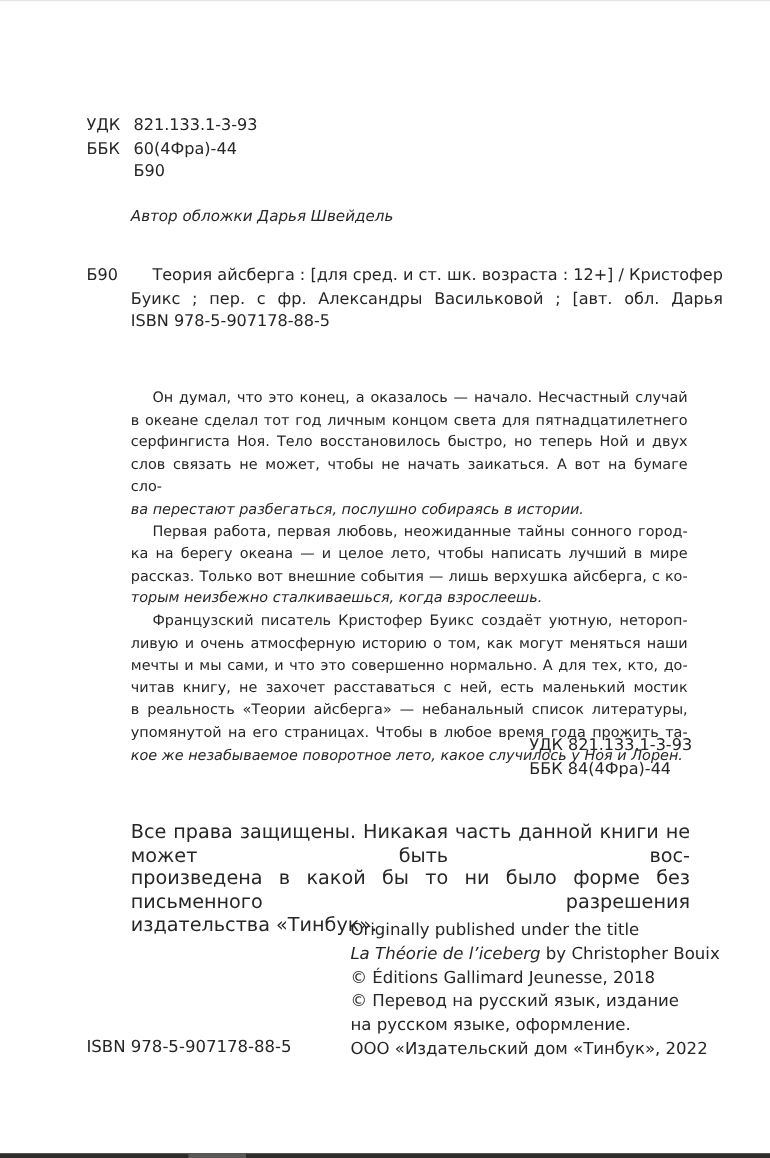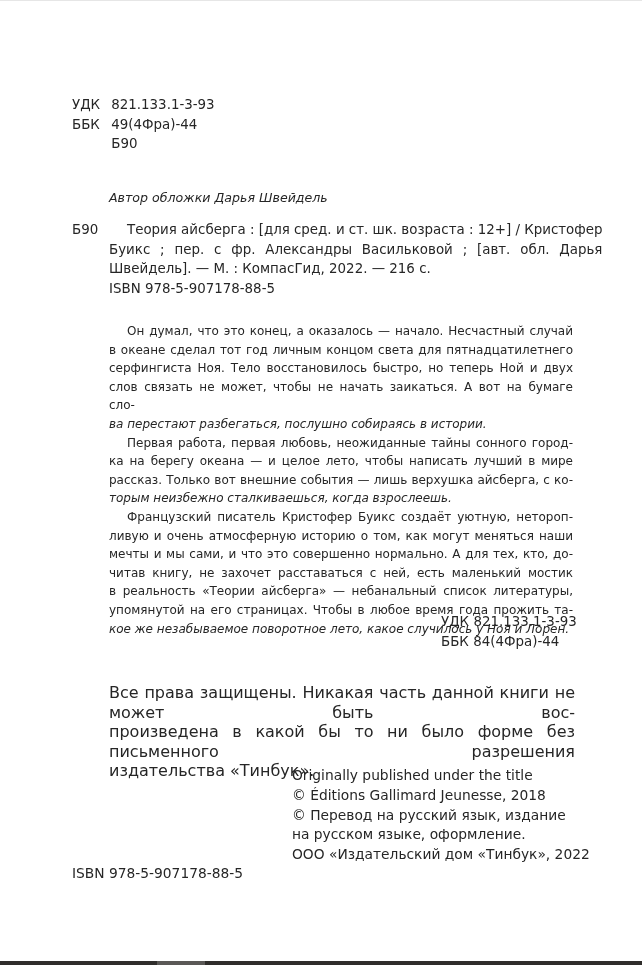--- a/index.html
+++ b/index.html
@@ -8,21 +8,21 @@
     background: #ffffff; color: #262626;
     font-family: "DejaVu Sans", sans-serif;
     font-size: 13.4px;
   }
   .topline { position: absolute; left: 0; top: 0; width: 642px; height: 1px; background: #e6e6e6; }
   .abs { position: absolute; white-space: nowrap; }
   .line { height: 19.5px; line-height: 19.5px; }
   .label { display: inline-block; width: 35px; }
 
   #udk-block { left: 72px; top: 95px; }
-  #cover-author { left: 109px; top: 190px; font-style: italic; font-size: 12.6px; }
+  #cover-author { left: 109px; top: 172px; font-style: italic; font-size: 12.6px; }
 
   #biblio { left: 72px; top: 220px; width: 502px; }
   #biblio .author { margin-left: 37px; font-weight: bold; }
   #biblio .row { display: flex; }
   #biblio .code { width: 37px; flex: none; }
   #biblio .body { flex: 1; }
   #biblio .body .jl { text-align: justify; text-align-last: justify; }
   #biblio .body .first { text-indent: 18px; }
 
   #annotation { left: 109px; top: 322px; width: 464px; white-space: normal; font-size: 12px; }
@@ -50,37 +50,36 @@
 
 <div class="topline"></div>
 
 <div id="udk-block" class="abs">
   <div class="line">
     <span class="label">УДК</span>
     <span>821.133.1-3-93</span>
   </div>
   <div class="line">
     <span class="label">ББК</span>
-    <span>49(4Фра)-44</span>
+    <span>60(4Фра)-44</span>
   </div>
   <div class="line">
     <span class="label"></span>
     <span>Б90</span>
   </div>
 </div>
 
 <div id="cover-author" class="abs">Автор обложки Дарья Швейдель</div>
 
 <div id="biblio" class="abs">
   <div class="row">
     <div class="code line">Б90</div>
     <div class="body">
       <div class="line jl first">Теория айсберга : [для сред. и ст. шк. возраста : 12+] / Кристофер</div>
       <div class="line jl">Буикс ; пер. с фр. Александры Васильковой ; [авт. обл. Дарья</div>
-      <div class="line">Швейдель]. — М. : КомпасГид, 2022. — 216 с.</div>
       <div class="line">ISBN 978-5-907178-88-5</div>
     </div>
   </div>
 </div>
 
 <div id="annotation" class="abs">
   <p>
     <span class="l">Он думал, что это конец, а оказалось — начало. Несчастный случай</span>
     <span class="l" style="text-indent:0">в океане сделал тот год личным концом света для пятнадцатилетнего</span>
     <span class="l" style="text-indent:0">серфингиста Ноя. Тело восстановилось быстро, но теперь Ной и двух</span>
@@ -110,20 +109,21 @@
 </div>
 
 <div id="rights" class="abs">
   <span class="l">Все права защищены. Никакая часть данной книги не может быть вос-</span>
   <span class="l">произведена в какой бы то ни было форме без письменного разрешения</span>
   <span class="l last">издательства «Тинбук».</span>
 </div>
 
 <div id="copyright" class="abs">
   <div class="line">Originally published under the title</div>
+  <div class="line"><em>La Théorie de l’iceberg</em><span> by Christopher Bouix</span></div>
   <div class="line">© Éditions Gallimard Jeunesse, 2018</div>
   <div class="line">© Перевод на русский язык, издание</div>
   <div class="line">на русском языке, оформление.</div>
   <div class="line">ООО «Издательский дом «Тинбук», 2022</div>
 </div>
 
 <div id="isbn-bottom" class="abs line">ISBN 978-5-907178-88-5</div>
 
 <div class="reader-bar" style="background: rgb(47, 45, 43);">
   <div class="reader-thumb" id="reader-thumb" style="background: rgb(90, 88, 86); left: 157.29px; width: 48.15px;"></div>

